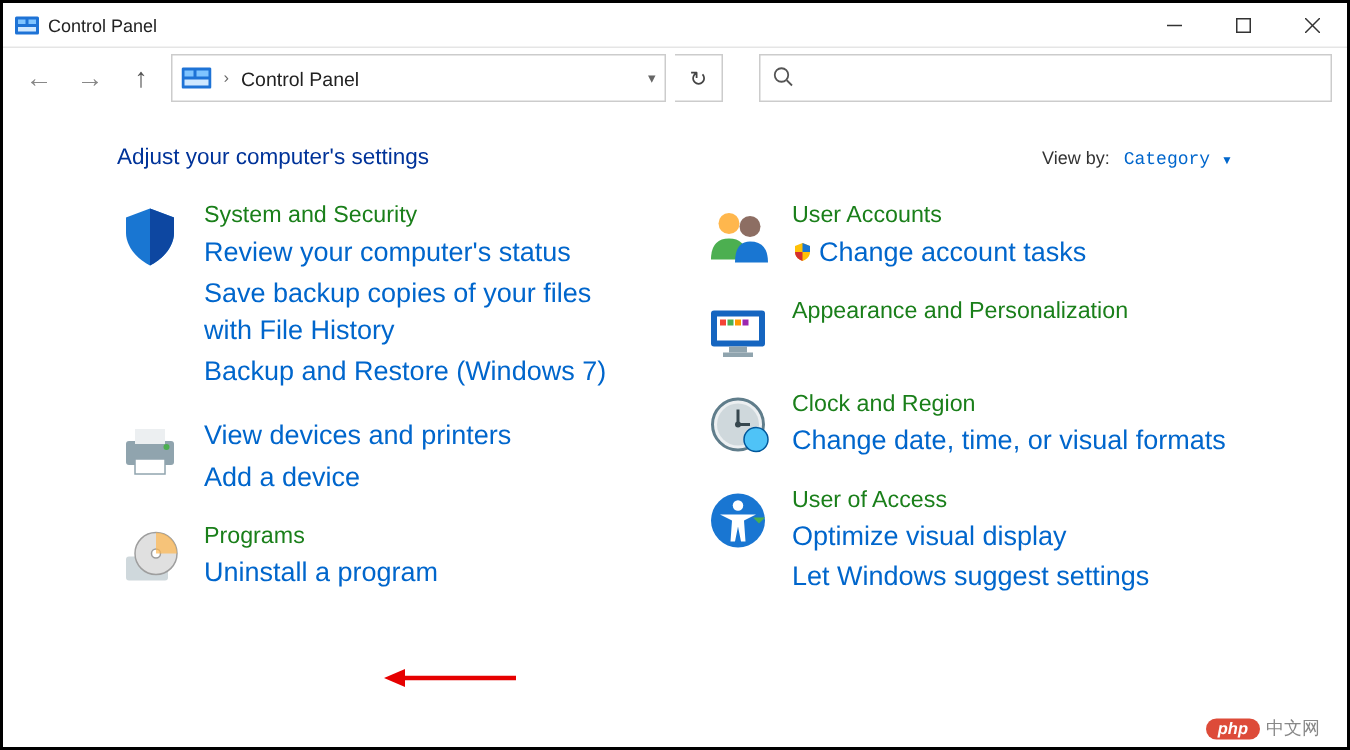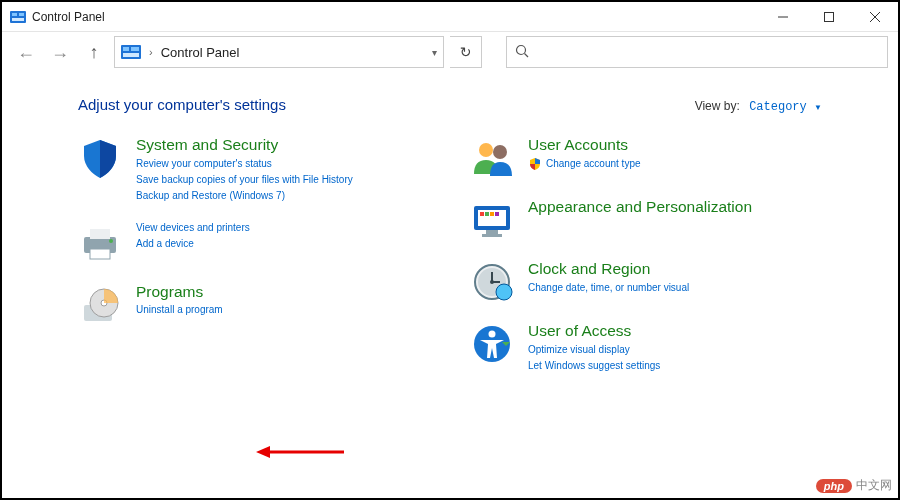--- a/index.html
+++ b/index.html
@@ -28,25 +28,25 @@
   .heading { color: #003399; font-size: 15px; font-weight: 400; flex: 1; }
   .viewby { font-size: 12px; color: #333; }
   .viewby .val { color: #0066cc; margin-left: 6px; font-family: Liberation Mono, monospace; }
   .viewby .tri { color: #0066cc; font-size: 8px; margin-left: 4px; }
   .cols { display: flex; gap: 40px; }
   .col { flex: 1; display: flex; flex-direction: column; gap: 18px; }
   .cat { display: flex; gap: 14px; }
   .cat-icon { width: 44px; height: 44px; flex-shrink: 0; display: flex; align-items: flex-start; justify-content: center; }
   .cat-body { display: flex; flex-direction: column; gap: 2px; }
   .cat-title { color: #1a7f1a; font-size: 15.5px; font-weight: 400; line-height: 1.2; }
-  .cat-link { color: #0066cc; font-size: 10px; line-height: 1.4; cursor: pointer; }
+  .cat-link { color: #0066cc; font-size: 18px; line-height: 1.4; cursor: pointer; }
   .shield-badge { display: inline-flex; align-items: center; gap: 4px; }
   .shield-badge svg { width: 14px; height: 14px; vertical-align: middle; }
   .arrow-anno { position: absolute; left: 256px; top: 444px; }
-  .watermark { position: absolute; right: 8px; bottom: 6px; font-size: 12px; color: #888; display: flex; align-items: center; gap: 4px; }
+  .watermark { position: absolute; right: 20px; bottom: 6px; font-size: 12px; color: #888; display: flex; align-items: center; gap: 4px; }
   .watermark .badge { background: #dd4b39; color: #fff; border-radius: 10px; font-style: italic; font-weight: bold; font-size: 11px; padding: 1px 8px; }
 </style>
 </head>
 <body>
 
 <div class="titlebar">
   <span class="icon-box">
     <svg viewBox="0 0 16 16">
         <rect x="0" y="2" width="16" height="12" rx="1" fill="#1e73d6"></rect>
         <rect x="2" y="4" width="5" height="3" fill="#7fc4ff"></rect>
@@ -176,21 +176,21 @@
             </svg>
         </div>
         <div class="cat-body">
           <a class="cat-title">User Accounts</a>
           <a class="cat-link shield-badge">
             <svg viewBox="0 0 14 14">
                 <path d="M7 1 L12 3 V7 C12 10 10 12 7 13 C4 12 2 10 2 7 V3 Z" fill="#ffc107"></path>
                 <path d="M7 1 L12 3 V7 L7 7 Z" fill="#1976d2"></path>
                 <path d="M7 7 L7 13 C4 12 2 10 2 7 Z" fill="#d32f2f"></path>
               </svg>
-            <span>Change account type</span>
+            <span>Change account tasks</span>
           </a>
         </div>
       </div>
 
       <div class="cat">
         <div class="cat-icon">
           <svg viewBox="0 0 44 44">
               <rect x="4" y="8" width="36" height="24" rx="2" fill="#1565c0"></rect>
               <rect x="8" y="12" width="28" height="16" fill="#fff"></rect>
               <rect x="10" y="14" width="4" height="4" fill="#f44336"></rect>
@@ -212,21 +212,21 @@
               <circle cx="22" cy="22" r="17" fill="#eceff1" stroke="#607d8b" stroke-width="2"></circle>
               <circle cx="22" cy="22" r="14" fill="#cfd8dc"></circle>
               <line x1="22" y1="22" x2="22" y2="12" stroke="#37474f" stroke-width="2"></line>
               <line x1="22" y1="22" x2="30" y2="22" stroke="#37474f" stroke-width="2"></line>
               <circle cx="22" cy="22" r="2" fill="#37474f"></circle>
               <circle cx="34" cy="32" r="8" fill="#4fc3f7" stroke="#01579b"></circle>
             </svg>
         </div>
         <div class="cat-body">
           <a class="cat-title">Clock and Region</a>
-          <a class="cat-link">Change date, time, or number visual</a>
+          <a class="cat-link">Change date, time, or visual formats</a>
         </div>
       </div>
 
       <div class="cat">
         <div class="cat-icon">
           <svg viewBox="0 0 44 44">
               <circle cx="22" cy="22" r="18" fill="#1976d2"></circle>
               <circle cx="22" cy="12" r="3.5" fill="#fff"></circle>
               <path d="M10 18 L34 18 L26 22 L27 36 L24 36 L22 26 L20 36 L17 36 L18 22 Z" fill="#fff"></path>
               <path d="M32 20 L40 20 L36 24 Z" fill="#4caf50"></path>

